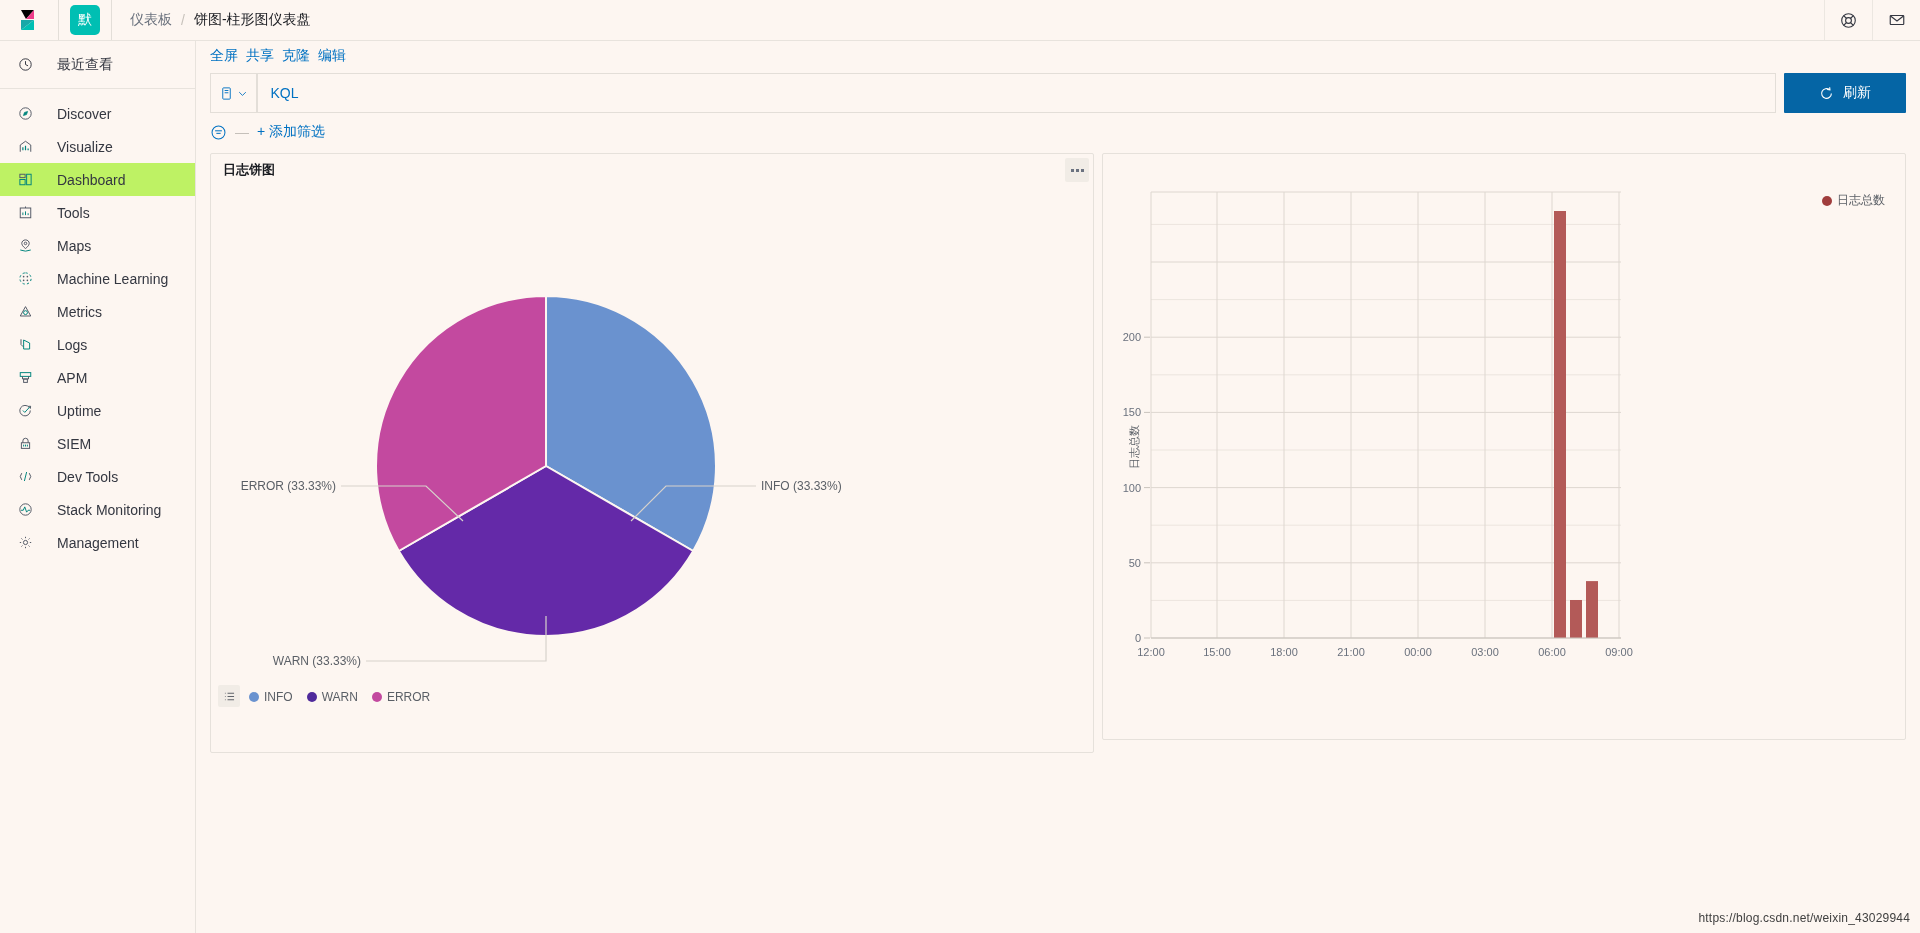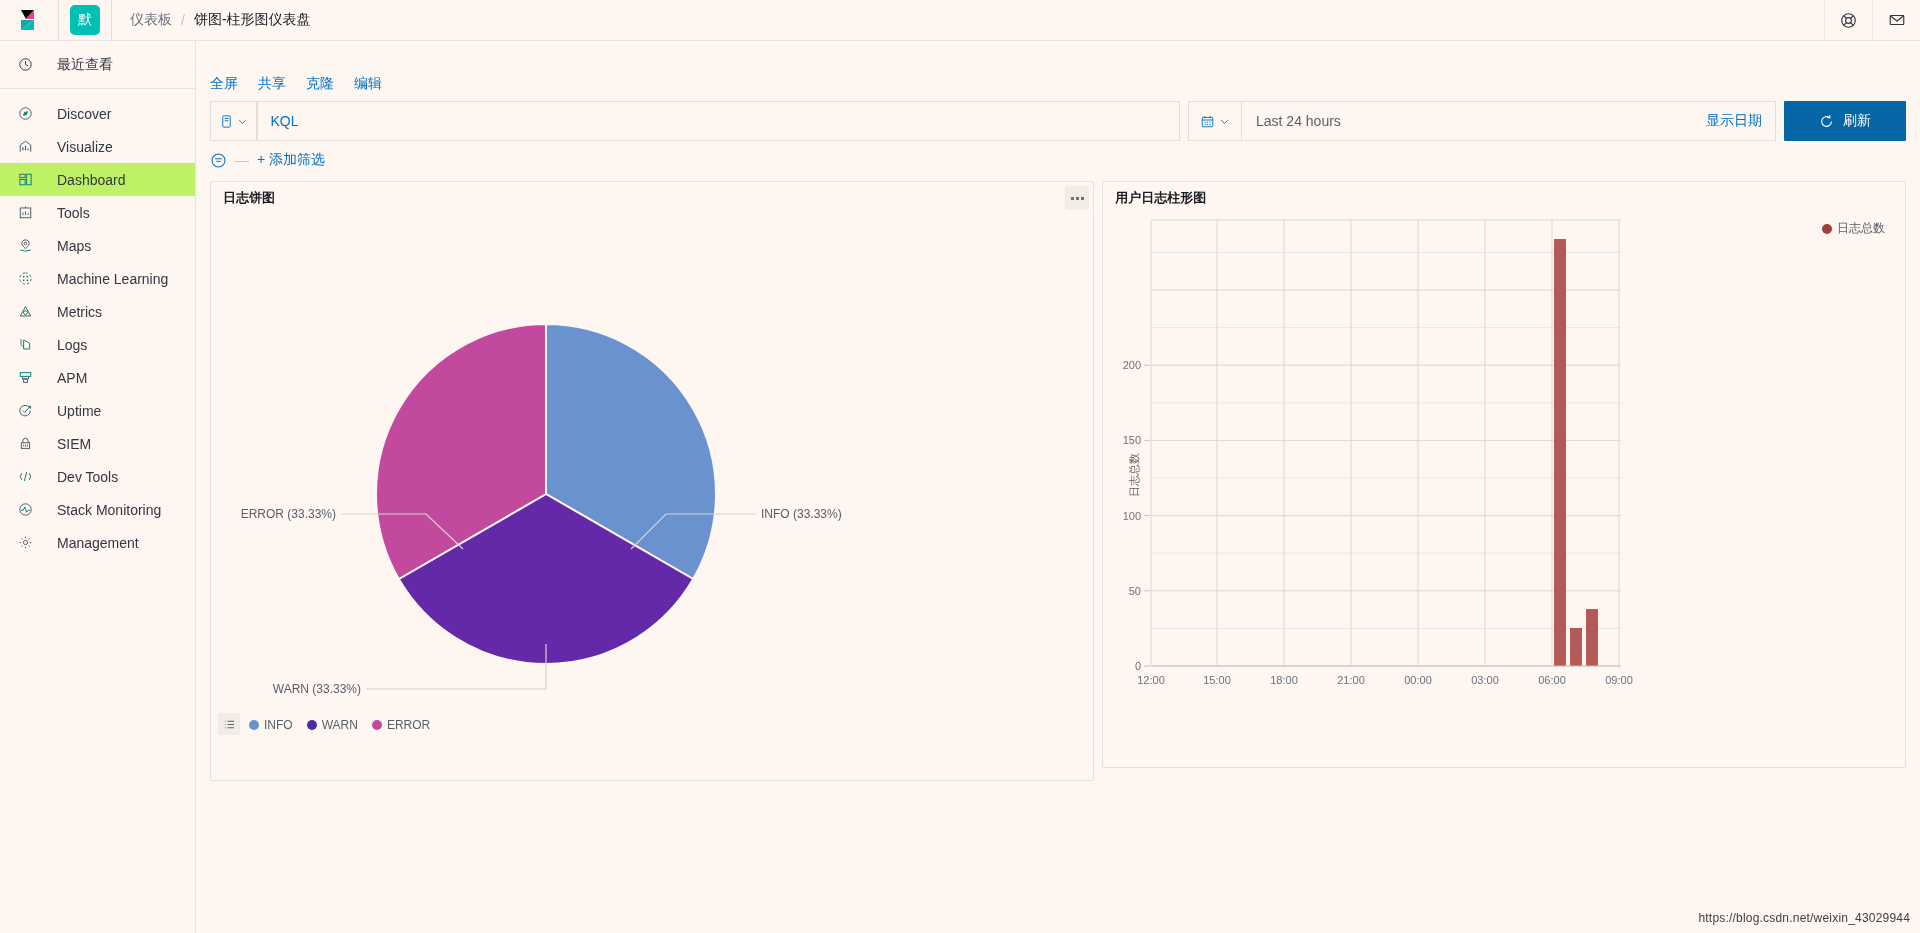--- a/index.html
+++ b/index.html
@@ -57,22 +57,22 @@
   .nav-label { line-height: 1; }
   .nav-group { padding-top: 2px; }
   .nav-group .nav-item { margin-bottom: 0px; height: 33px; }
 
   
   .main {
     position: absolute; left: 196px; top: 41px; width: 1724px; height: 892px;
     background: #fdf6f1; overflow: hidden;
   }
   .app-menu {
-    height: 30px; display: flex; align-items: center; gap: 20px;
-    padding: 0 14px; font-size: 14px; margin-top: 28px;
+    height: 30px; display: flex; align-items: center; gap: 8px;
+    padding: 0 14px; font-size: 14px;
   }
   .app-menu a { color: #0071c2; text-decoration: none; cursor: pointer; }
 
   
   .query-bar { display: flex; align-items: stretch; padding: 2px 14px 0 14px; gap: 8px; }
   .query-box {
     display: flex; flex: 1 1 auto; height: 40px;
     background: #fdf6f1;
     box-shadow: 0 0 0 1px #e3ded8 inset;
   }
@@ -402,37 +402,20 @@
             <line x1="7.5" y1="6" x2="12.5" y2="6"></line>
             <line x1="7.5" y1="9" x2="12.5" y2="9"></line>
           </svg>
           <svg width="11" height="11" viewBox="0 0 20 20" fill="none" stroke="#0071c2" stroke-width="1.6">
             <polyline points="4,7.5 10,13.5 16,7.5"></polyline>
           </svg>
         </div>
         <div class="kql-btn">KQL</div>
       </div>
 
-      <div class="time-box">
-        <div class="date-toggle">
-          <svg width="15" height="15" viewBox="0 0 20 20" fill="none" stroke="#0071c2" stroke-width="1.25">
-            <rect x="3" y="4.5" width="14" height="12.5" rx="1"></rect>
-            <line x1="3" y1="8" x2="17" y2="8"></line>
-            <line x1="6.5" y1="2.8" x2="6.5" y2="5.6"></line>
-            <line x1="13.5" y1="2.8" x2="13.5" y2="5.6"></line>
-            <line x1="6" y1="11" x2="14" y2="11" stroke-dasharray="1.6 1.6"></line>
-            <line x1="6" y1="14" x2="14" y2="14" stroke-dasharray="1.6 1.6"></line>
-          </svg>
-          <svg width="11" height="11" viewBox="0 0 20 20" fill="none" stroke="#0071c2" stroke-width="1.6">
-            <polyline points="4,7.5 10,13.5 16,7.5"></polyline>
-          </svg>
-        </div>
-        <div class="time-text">Last 24 hours</div>
-        <div class="show-dates">显示日期</div>
-      </div>
 
       <button class="refresh-btn">
         <svg width="15" height="15" viewBox="0 0 20 20" fill="none" stroke="#ffffff" stroke-width="1.5">
           <path d="M16.5 10 A6.5 6.5 0 1 1 14.2 5"></path>
           <polyline points="10.8,4.6 14.6,5.1 14.2,1.6"></polyline>
         </svg>
         <span>刷新</span>
       </button>
     </div>
 
@@ -498,21 +481,20 @@
             </span>
             <span class="lg-item">
               <span class="lg-dot" style="background:#c3499f"></span>
               <span>ERROR</span>
             </span>
           </div>
         </div>
       </div>
 
       <div class="panel panel-bar">
-        <div class="panel-title">用户日志柱形图</div>
 
         <div class="bar-legend">
           <span class="lg-item">
             <span class="lg-dot" style="background:#a03d3d"></span>
             <span>日志总数</span>
           </span>
         </div>
 
         <div class="y-axis-title">日志总数</div>
 

